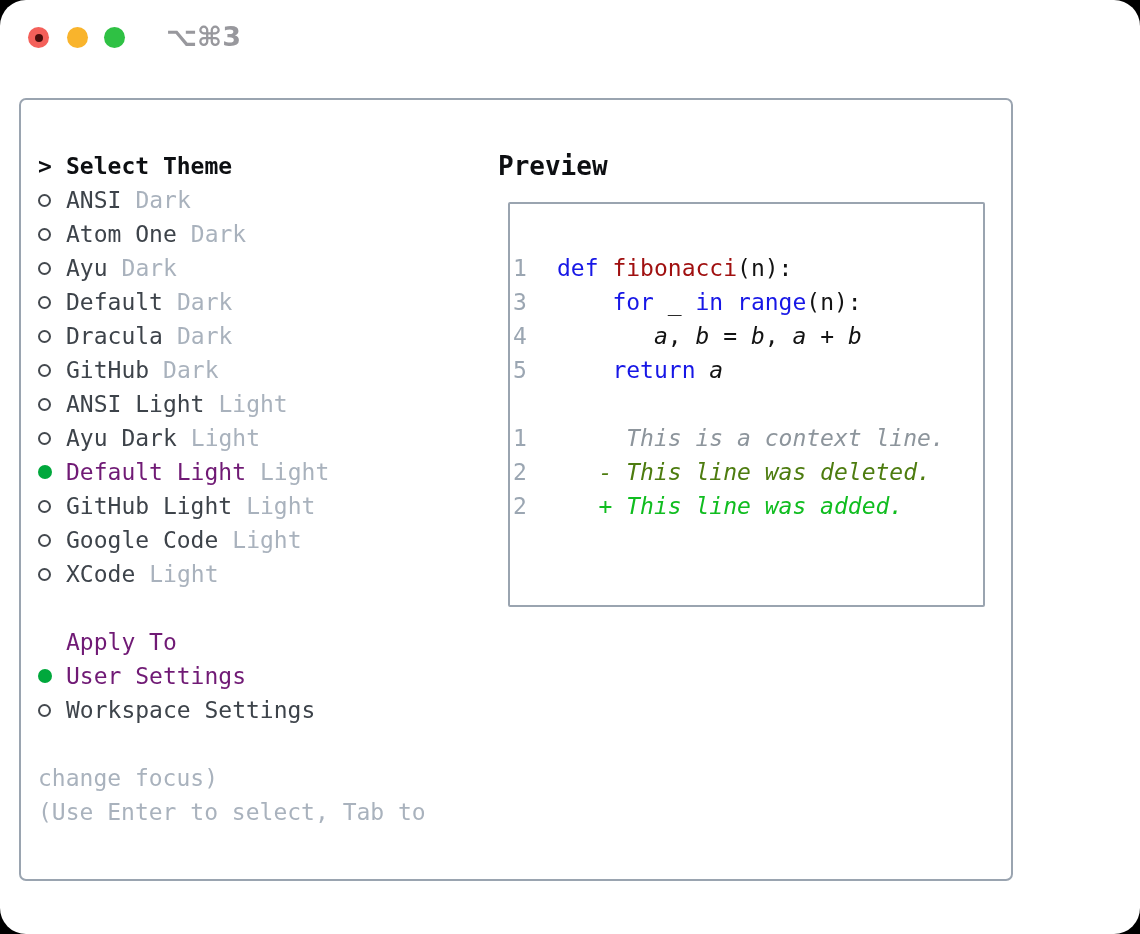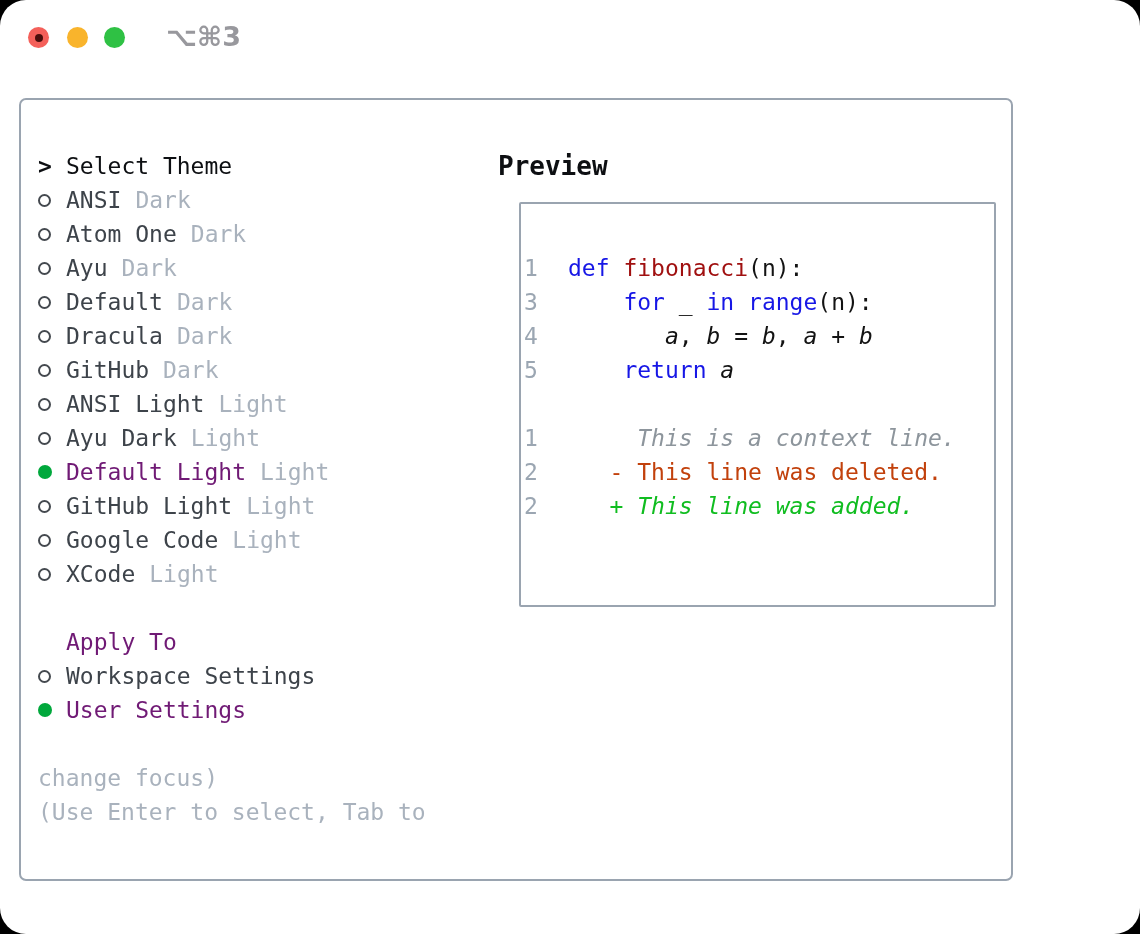--- a/index.html
+++ b/index.html
@@ -19,42 +19,42 @@
   
   .panel{position:absolute;left:19px;top:98px;width:994px;height:783px;box-sizing:border-box;
          border:2px solid #9aa4b0;border-radius:7px;background:#fff;}
 
   
   .list{position:absolute;left:17px;top:49px;}
   .row{height:34px;display:flex;align-items:center;font-size:23px;line-height:34px;white-space:pre;}
   .spacer{height:34px;}
   .marker{width:28px;display:flex;align-items:center;flex:0 0 28px;}
   .gt{font-weight:700;color:#0d0f12;}
-  .hlabel{font-weight:400;color:#0d0f12;}
+  .hlabel{font-weight:700;color:#0d0f12;}
   .applyhead-label{color:#701a75;}
   .circle{width:13px;height:13px;box-sizing:border-box;border:2px solid #44494f;border-radius:50%;}
   .circle.filled{width:14px;height:14px;border:none;background:#00a83c;}
   .iname{color:#3d434a;}
   .row.selected .iname{color:#701a75;}
   .ivariant{color:#a9b2bd;margin-left:14px;}
   .hintline{height:34px;font-size:23px;line-height:34px;color:#a9b2bd;white-space:pre;}
 
   
   .preview-label{position:absolute;left:477px;top:49px;height:34px;font-size:26px;line-height:34px;
                  font-weight:700;color:#0d0f12;}
-  .preview-box{position:absolute;left:498px;top:102px;width:477px;height:405px;box-sizing:border-box;
+  .preview-box{position:absolute;left:487px;top:102px;width:477px;height:405px;box-sizing:border-box;
                border:2px solid #9aa4b0;border-radius:2px;padding:13px 0 0 3px;overflow:hidden;}
   .pline{height:34px;font-size:23px;line-height:34px;white-space:pre;}
   .pnum{display:inline-block;width:44px;color:#9ba6b2;}
   .kw{color:#1717e6;}
   .fn{color:#a01010;}
   .pl{color:#131313;}
   .var{color:#131313;font-style:italic;}
   .ctx{color:#8d959c;font-style:italic;margin-top:22px;}
-  .del{color:#c2410c;}
+  .del{color:#4d7c0f;font-style:italic;}
   .add{color:#10bd20;font-style:italic;}
 </style>
 </head>
 <body>
 
 <div class="stage">
   <div class="window">
 
     <div>
       <span class="tl red">
@@ -85,22 +85,22 @@
             <div class="row item"><span class="marker"><span class="circle"></span></span><span class="iname">GitHub Light</span><span class="ivariant">Light</span></div>
             <div class="row item"><span class="marker"><span class="circle"></span></span><span class="iname">Google Code</span><span class="ivariant">Light</span></div>
             <div class="row item"><span class="marker"><span class="circle"></span></span><span class="iname">XCode</span><span class="ivariant">Light</span></div>
           </div>
         <div class="spacer"></div>
         <div class="row">
           <span class="marker"></span>
           <span class="applyhead-label">Apply To</span>
         </div>
         <div id="apply-options">
+            <div class="row item selected"><span class="marker"><span class="circle filled"></span></span><span class="iname">User Settings</span></div>
             <div class="row item"><span class="marker"><span class="circle"></span></span><span class="iname">Workspace Settings</span></div>
-            <div class="row item selected"><span class="marker"><span class="circle filled"></span></span><span class="iname">User Settings</span></div>
           </div>
         <div class="spacer"></div>
         <div id="hint">
             <div class="hintline">change focus)</div>
             <div class="hintline">(Use Enter to select, Tab to</div>
           </div>
       </div>
 
       <div class="preview-label">Preview</div>
       <div class="preview-box">

